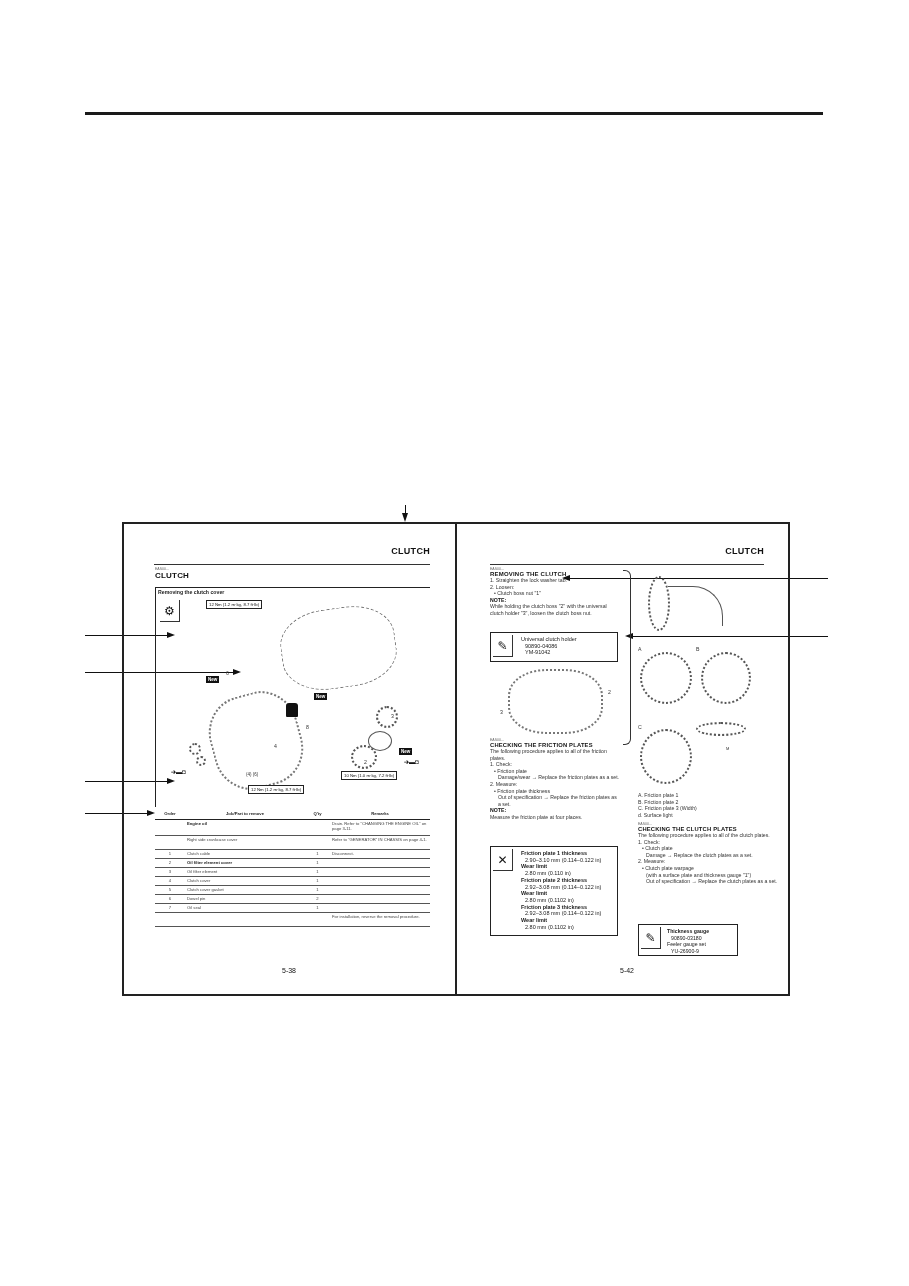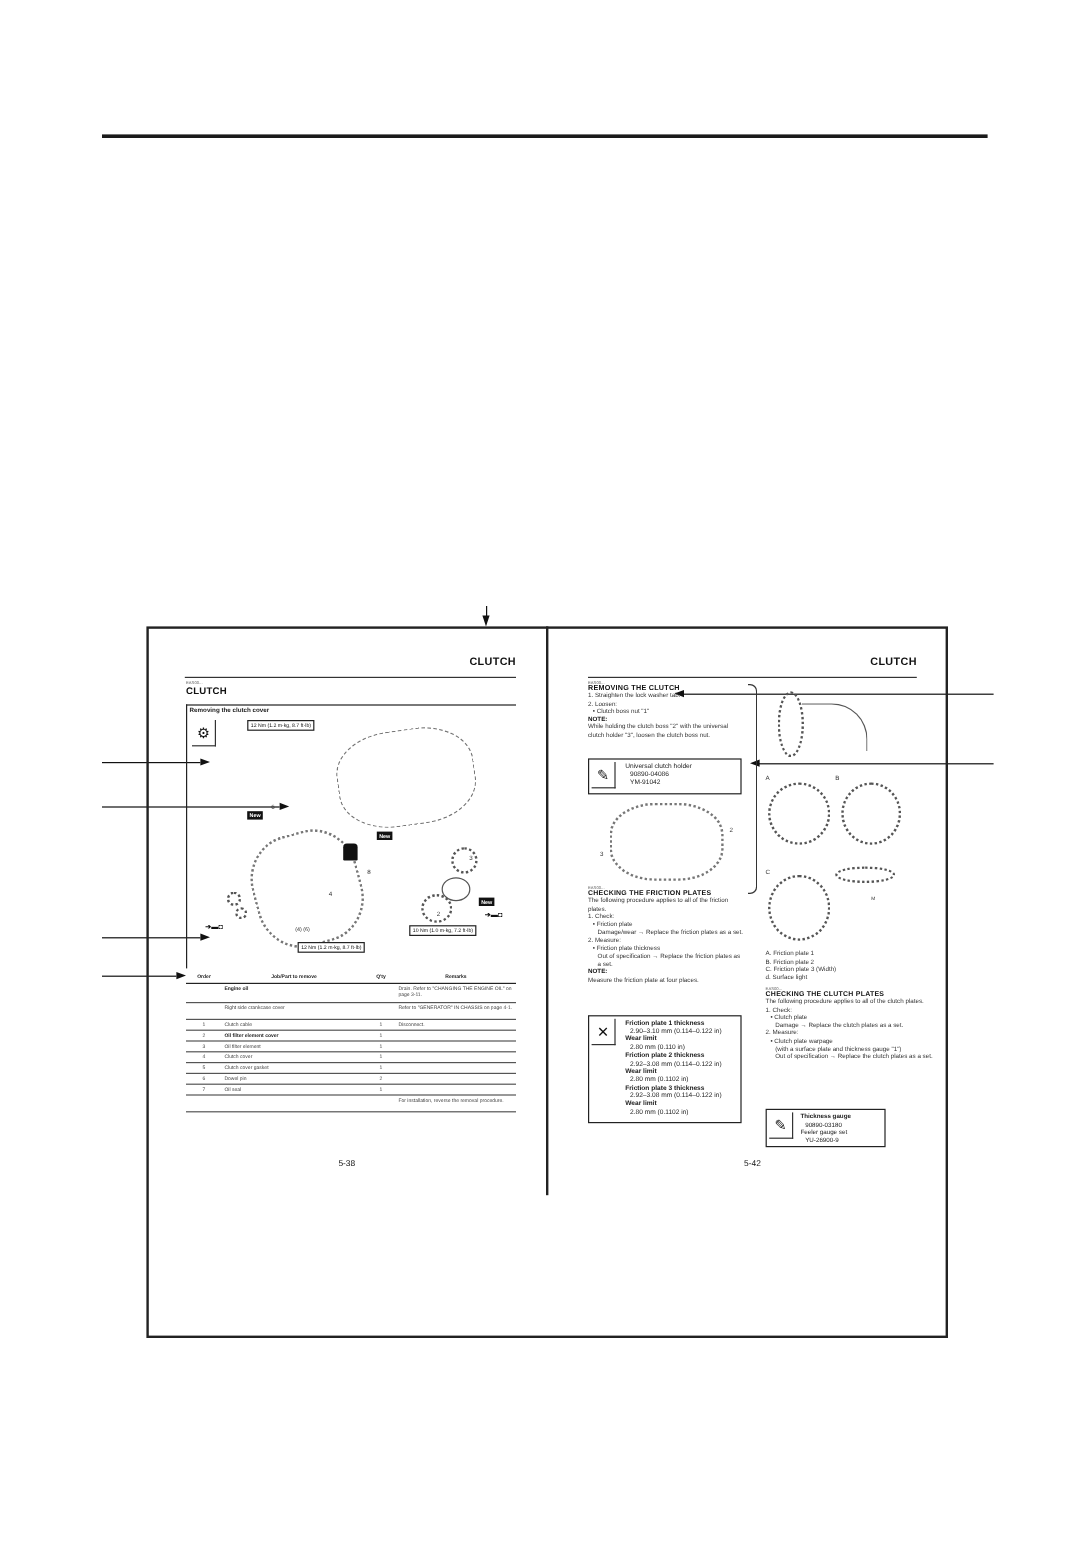--- a/index.html
+++ b/index.html
@@ -1,20 +1,20 @@
 <!DOCTYPE html>
 <html><head>
 <meta charset="utf-8">
 <style>
   * { box-sizing: border-box; margin: 0; padding: 0; }
   html, body { width: 909px; height: 1286px; background: #fff; overflow: hidden; }
   body { position: relative; font-family: "Liberation Sans", sans-serif; color: #111; }
   .abs { position: absolute; }
   .top-rule { left: 85px; top: 112px; width: 738px; height: 3px; background: #1a1a1a; }
-  .spread { left: 122px; top: 522px; width: 668px; height: 593px; border: 2px solid #222; }
+  .spread { left: 122px; top: 522px; width: 668px; height: 474px; border: 2px solid #222; }
   .spine { left: 455px; top: 522px; width: 2px; height: 474px; background: #222; }
   .pg { position: absolute; top: 0; height: 470px; }
   .pg-left { left: 0; width: 332px; }
   .pg-right { left: 334px; width: 332px; }
   .hdr-title { position: absolute; top: 22px; right: 26px; font-size: 9px; font-weight: bold; letter-spacing: .3px; }
   .hdr-rule { position: absolute; top: 40px; left: 30px; right: 26px; height: 1px; background: #333; }
   .sec-small { font-size: 3.5px; color: #666; }
   .sec-title { font-size: 8px; font-weight: bold; letter-spacing: .2px; }
   .txt { font-size: 5.2px; line-height: 6.6px; color: #333; }
   .box { position: absolute; border: 1px solid #222; }

